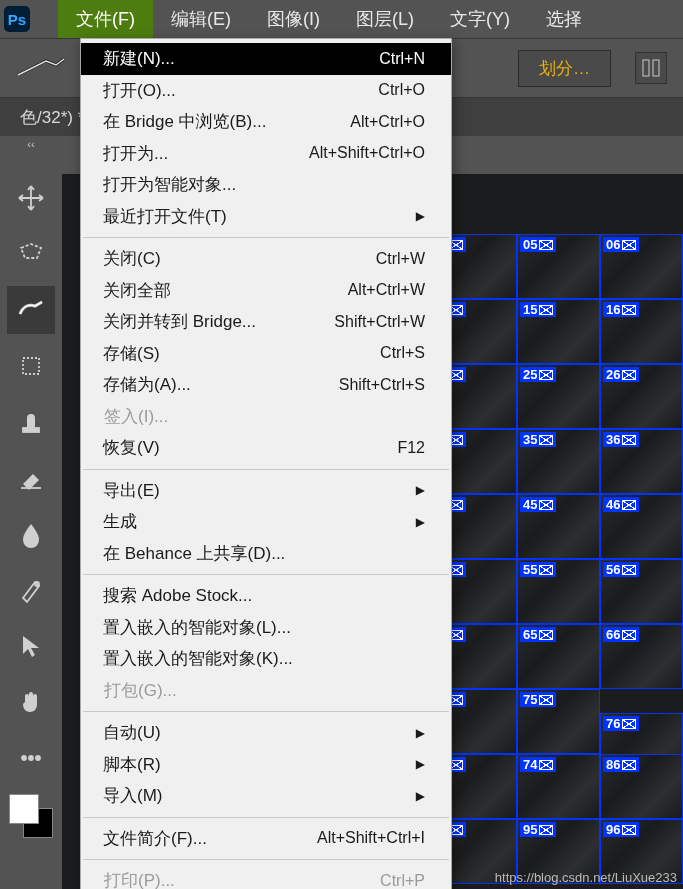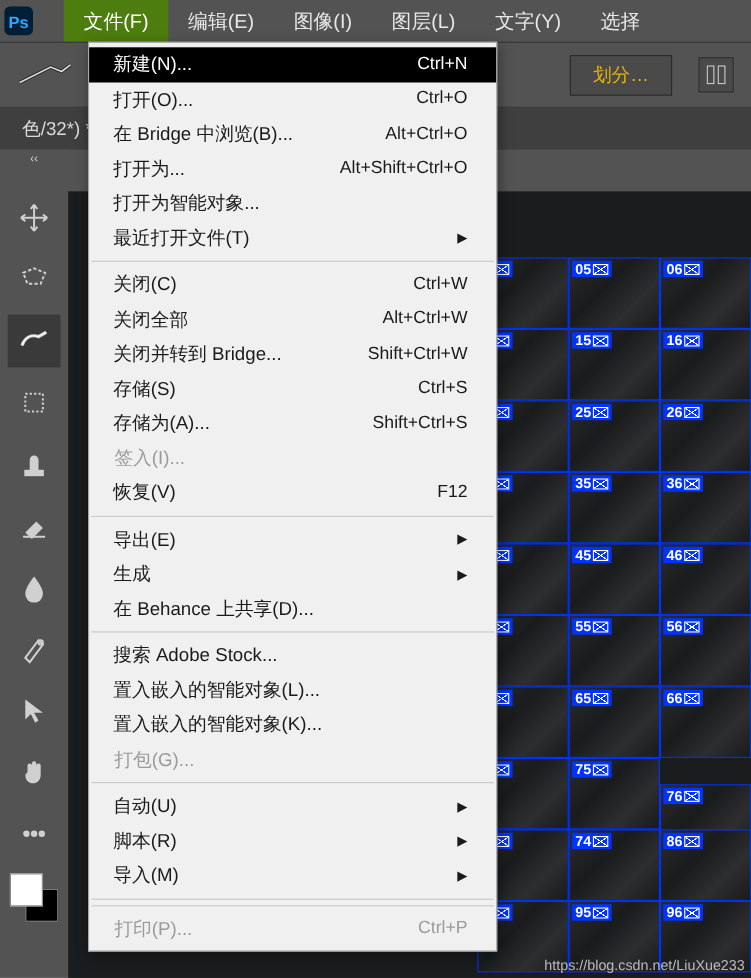--- a/index.html
+++ b/index.html
@@ -427,20 +427,24 @@
     </div>
     <div class="dd-item">
       <span>脚本(R)</span>
       <span class="submenu-arrow">▶</span>
     </div>
     <div class="dd-item">
       <span>导入(M)</span>
       <span class="submenu-arrow">▶</span>
     </div>
     <div class="dd-sep"></div>
+    <div class="dd-item">
+      <span>文件简介(F)...</span>
+      <span class="shortcut">Alt+Shift+Ctrl+I</span>
+    </div>
     <div class="dd-sep"></div>
     <div class="dd-item disabled">
       <span>打印(P)...</span>
       <span class="shortcut">Ctrl+P</span>
     </div>
   </div>
 
 <div class="watermark">https://blog.csdn.net/LiuXue233</div>
 
 </body></html>

